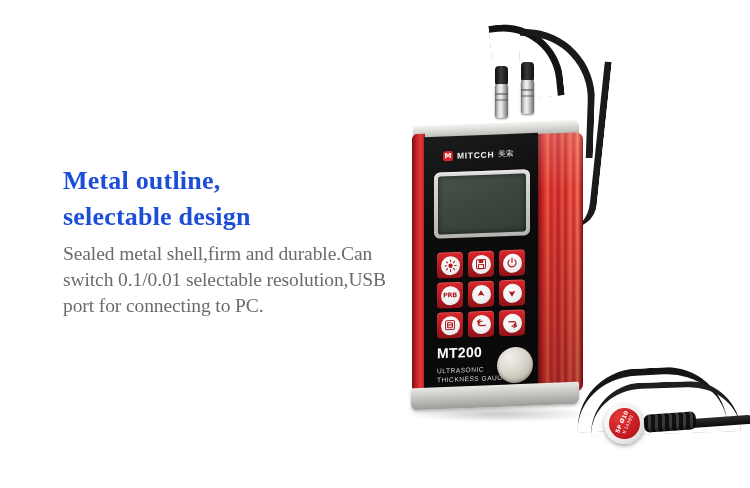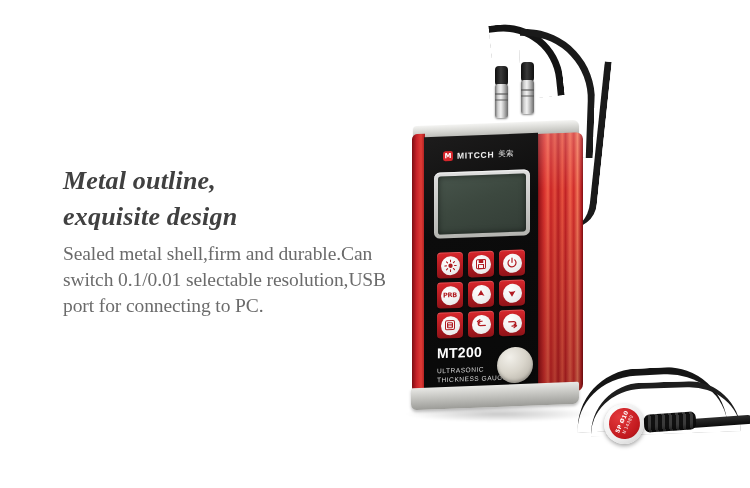--- a/index.html
+++ b/index.html
@@ -12,25 +12,24 @@
 
   
   .copy{
     position:absolute;left:63px;top:163px;width:350px;
   }
   .headline{
     font-family:"Liberation Serif", serif;
     font-weight:bold;
     font-size:26px;
     line-height:36px;
-    color:#404040;
+    color:#1d4ed8;
     letter-spacing:0.2px;
     margin:0;
     white-space:nowrap;
-    font-style:italic;
   }
   .headline .l2{display:block;}
   .body-copy{
     margin:6px 0 0 0;
     font-size:19.5px;
     line-height:26px;
     color:#6b6b6b;
     font-family:Liberation Serif, serif;
     letter-spacing:-0.1px;
     width:355px;
@@ -272,21 +271,21 @@
     background:radial-gradient(ellipse at center,rgba(0,0,0,.22),rgba(0,0,0,0) 70%);
     filter:blur(1px);
   }
 </style>
 </head>
 <body>
 
 <div class="copy">
   <h1 class="headline">
     <span>Metal outline,</span>
-    <span class="l2">exquisite design</span>
+    <span class="l2">selectable design</span>
   </h1>
   <p class="body-copy">Sealed metal shell,firm and durable.Can switch 0.1/0.01 selectable resolution,USB port for connecting to PC.</p>
 </div>
 
 <div class="stage">
 
   <div class="cable cable-top-a"></div>
   <div class="cable cable-top-b"></div>
   <div class="cable cable-top-b2"></div>
 

